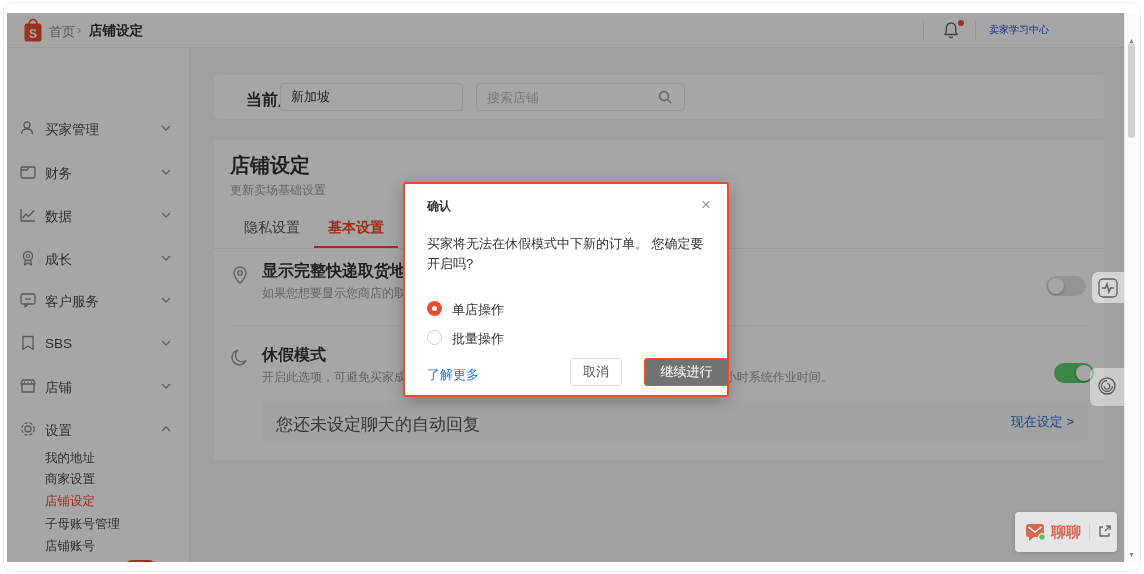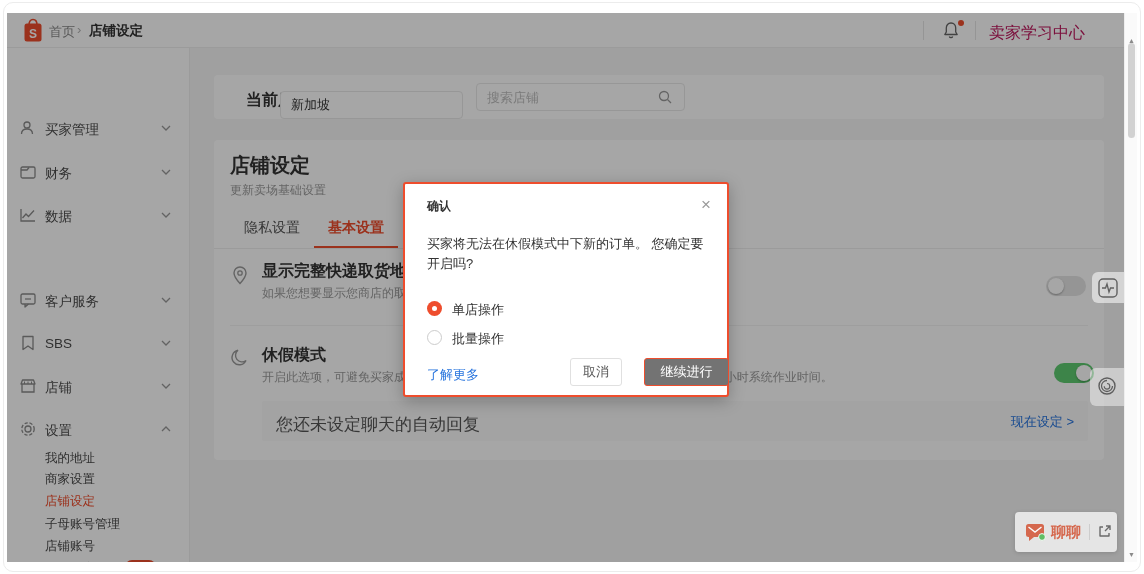--- a/index.html
+++ b/index.html
@@ -11,40 +11,40 @@
   
   .header { position:absolute; left:0; top:0; width:1117px; height:35px; background:#fff; border-bottom:1px solid #efefef; }
   .logo { position:absolute; left:16px; top:5px; width:20px; height:25px; }
   .crumb-home { position:absolute; left:42px; top:10px; font-size:13px; color:#8a8a8a; cursor:pointer; }
   .crumb-sep { position:absolute; left:70px; top:9px; font-size:13px; color:#b0b0b0; }
   .crumb-cur { position:absolute; left:82px; top:9px; font-size:13.5px; color:#333; font-weight:bold; }
   .hdr-div1 { position:absolute; left:916px; top:8px; width:1px; height:19px; background:#e5e5e5; }
   .hdr-div2 { position:absolute; left:968px; top:8px; width:1px; height:19px; background:#e5e5e5; }
   .bell-wrap { position:absolute; left:936px; top:8px; width:22px; height:20px; cursor:pointer; }
   .bell-dot { position:absolute; right:1px; top:-1px; width:6px; height:6px; border-radius:50%; background:#ee4d2d; }
-  .learn { position:absolute; left:982px; top:10px; font-size:16px; color:#be185d; cursor:pointer; }
+  .learn { position:absolute; left:982px; top:10px; font-size:10px; color:#1d4ed8; cursor:pointer; }
 
   
   .sidebar { position:absolute; left:0; top:35px; width:183px; height:514px; background:#fff; border-right:1px solid #eeeeee; }
   .clip-smudge { position:absolute; left:12px; top:7px; width:120px; height:6px; overflow:hidden; opacity:.55; }
   .side-item { position:absolute; left:0; width:183px; height:30px; cursor:pointer;padding-left:16px; }
   .side-item .s-icon { position:absolute; left:12px; top:5px; width:18px; height:18px; }
   .side-item .s-label { position:absolute; left:38px; top:7px; font-size:13.5px; color:#4a4a4a; }
   .side-item .chev { position:absolute; left:154px; top:11px; }
   .side-child { position:absolute; left:0; width:183px; height:20px; cursor:pointer; }
   .side-child .c-label { position:absolute; left:38px; top:3px; font-size:12.5px; color:#4a4a4a; }
   .side-child.active .c-label { color:#ee4d2d; }
   .badge-new { position:absolute; left:118px; top:3px; background:#ee4d2d; color:#fff; font-size:9px; line-height:14px; padding:0 6px; border-radius:8px; font-weight:bold; }
 
   
   .shopbar { position:absolute; left:207px; top:62px; width:890px; height:44px; background:#fff; border-radius:4px; }
   .shopbar .sb-label { position:absolute; left:10px; top:15px; font-size:16px; font-weight:bold; color:#333;margin-left:22px; }
   .inp { position:absolute; top:8px; height:28px; border:1px solid #e8e8e8; border-radius:4px; background:#fff; font-size:13px; color:#333; padding:0 10px; font-family:"Liberation Sans", sans-serif; outline:none; }
   .inp::placeholder { color:#bdbdbd; }
-  .inp1 { left:66px; width:183px;margin-top:8px; }
+  .inp1 { left:66px; width:183px; }
   .inp2 { left:262px; width:209px; padding-right:30px; }
   .search-ic { position:absolute; left:444px; top:15px; }
 
   .maincard { position:absolute; left:207px; top:127px; width:890px; height:320px; background:#fff; border-radius:4px; }
   .pg-title { position:absolute; left:16px; top:12px; font-size:20px; font-weight:bold; color:#333; }
   .pg-sub { position:absolute; left:16px; top:42px; font-size:12px; color:#9a9a9a; }
   .tabs { position:absolute; left:16px; top:72px; height:37px; display:flex; }
   .tab { position:relative; height:37px; line-height:30px; padding:0 14px; font-size:14px; color:#555; cursor:pointer; }
   .tab.active { color:#ee4d2d; font-weight:bold; }
   .tab.active::after { content:""; position:absolute; left:0; right:0; bottom:0; height:3px; background:#ee4d2d; }
@@ -170,20 +170,35 @@
           </svg>
         </span>
       <span class="s-label">数据</span>
       <span class="chev">
           <svg width="10" height="6" viewBox="0 0 10 6">
             <polyline points="1,1 5,5 9,1" fill="none" stroke="#999" stroke-width="1.3"></polyline>
           </svg>
         </span>
     </div>
 
+    <div class="side-item" style="top:196px">
+      <span class="s-icon">
+          <svg width="18" height="18" viewBox="0 0 18 18">
+            <circle cx="9" cy="7" r="4.5" fill="none" stroke="#8a8a8a" stroke-width="1.3"></circle>
+            <circle cx="9" cy="7" r="1.8" fill="none" stroke="#8a8a8a" stroke-width="1.1"></circle>
+            <path d="M6.5 11 L5.5 16 L9 14 L12.5 16 L11.5 11" fill="none" stroke="#8a8a8a" stroke-width="1.3" stroke-linejoin="round"></path>
+          </svg>
+        </span>
+      <span class="s-label">成长</span>
+      <span class="chev">
+          <svg width="10" height="6" viewBox="0 0 10 6">
+            <polyline points="1,1 5,5 9,1" fill="none" stroke="#999" stroke-width="1.3"></polyline>
+          </svg>
+        </span>
+    </div>
 
     <div class="side-item" style="top:238px">
       <span class="s-icon">
           <svg width="18" height="18" viewBox="0 0 18 18">
             <rect x="2" y="3" width="14" height="10" rx="1.5" fill="none" stroke="#8a8a8a" stroke-width="1.3"></rect>
             <path d="M6 13 L6 16 L9.5 13" fill="none" stroke="#8a8a8a" stroke-width="1.3" stroke-linejoin="round"></path>
             <line x1="6" y1="8" x2="12" y2="8" stroke="#8a8a8a" stroke-width="1.2"></line>
           </svg>
         </span>
       <span class="s-label">客户服务</span>

